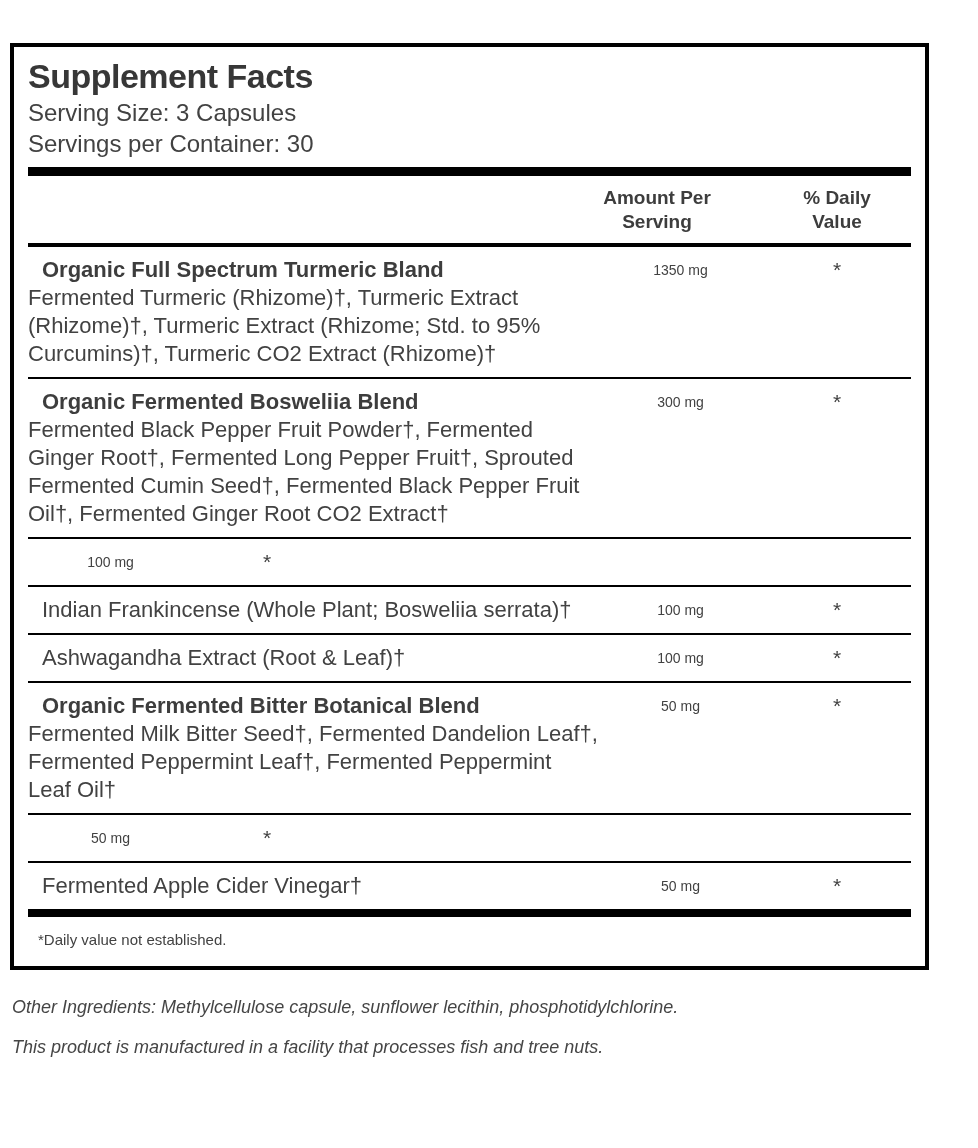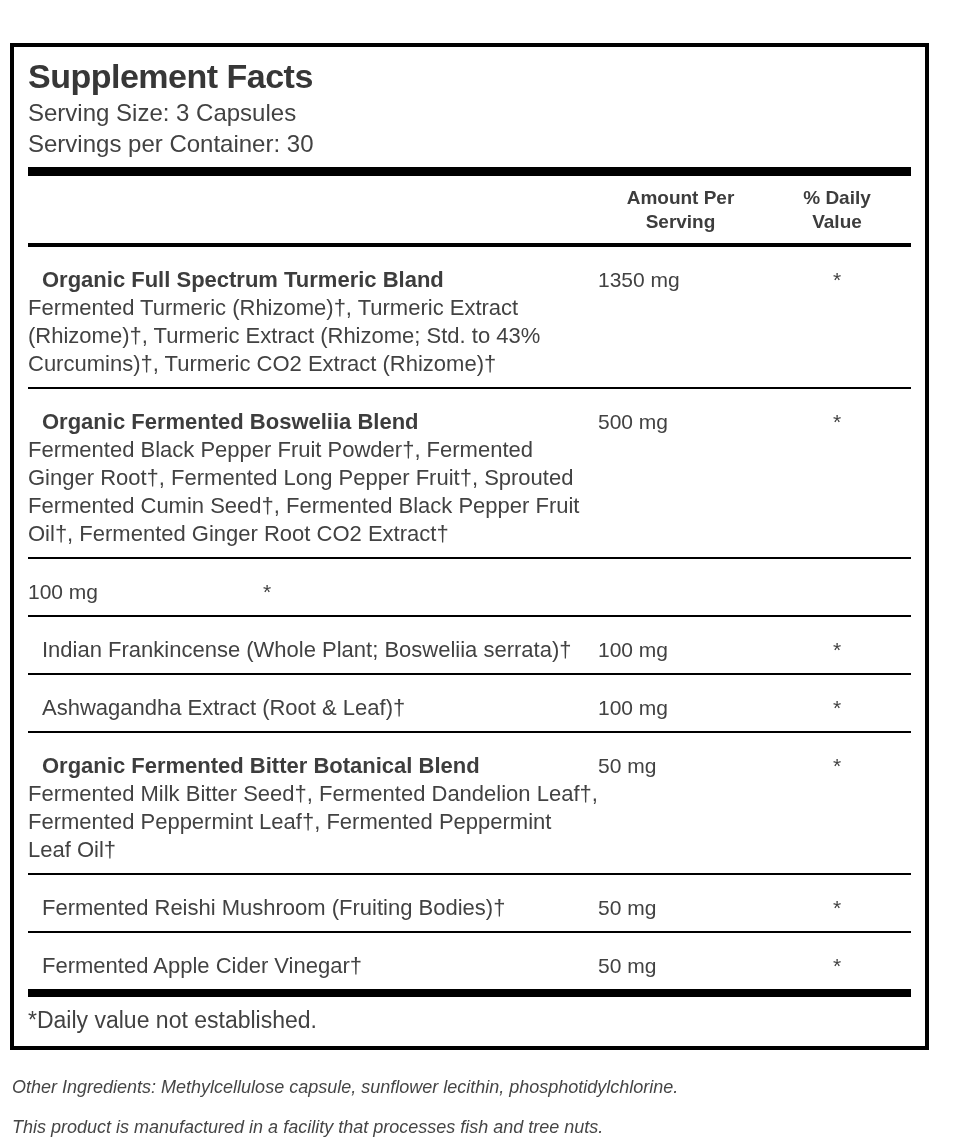--- a/index.html
+++ b/index.html
@@ -23,42 +23,42 @@
     letter-spacing: -0.5px;
     line-height: 42px;
   }
   .serving-line { font-size: 24px; line-height: 31px; color: #424242; }
   .bar { background: #000; margin: 0 14px; }
   .bar-thick { height: 9px; }
   .bar-medium { height: 4px; }
   .bar-footnote { height: 8px; }
   .col-headers { display: flex; margin: 0 14px; padding: 10px 0 9px 0; }
   .col-spacer { flex: 1; }
-  .col-amount { width: 165px; display: flex; justify-content: center; }
+  .col-amount { width: 165px; display: flex; justify-content: flex-start; }
   .col-dv { width: 148px; display: flex; justify-content: center; }
   .col-label {
     font-size: 19px; font-weight: bold; text-align: center;
     line-height: 24px; color: #3d3d3d;
   }
   .col-amount .col-label { width: 118px; }
   .col-dv .col-label { width: 80px; }
   .rows { margin: 0 14px; }
   .row {
     display: flex; align-items: flex-start;
-    padding: 19px 0 9px 0;
+    padding: 9px 0 9px 0;
     border-bottom: 2px solid #000;
   }
   .row:last-child { border-bottom: none; }
   .row-name { flex: 1; font-size: 22px; line-height: 28px; }
   .ingredient-name { text-indent: 14px; }
   .ingredient-name.bold { font-weight: bold; color: #3d3d3d; }
   .ingredient-desc { text-indent: 0; }
-  .row-amount { width: 165px; font-size: 21px; line-height: 28px; }
+  .row-amount { width: 165px; text-align: center; font-size: 14px; line-height: 28px; }
   .row-dv { width: 148px; text-align: center; font-size: 21px; line-height: 28px; }
-  .footnote { font-size: 23px; padding: 9px 14px 12px 14px; line-height: 28px; }
+  .footnote { font-size: 15px; padding: 9px 14px 12px 24px; line-height: 28px; }
   .footer-notes { margin: 24px 0 0 12px; }
   .footer-line {
     font-style: italic;
     font-size: 18px;
     line-height: 27px;
     color: #454545;
     margin-bottom: 13px;
   }
 </style>
 </head>
@@ -83,31 +83,31 @@
       <div class="col-label">% Daily Value</div>
     </div>
   </div>
 
   <div class="bar bar-medium"></div>
 
   <div class="rows">
       <div class="row">
     <div class="row-name">
       <div class="ingredient-name bold">Organic Full Spectrum Turmeric Bland</div>
-      <div class="ingredient-desc">Fermented Turmeric (Rhizome)†, Turmeric Extract (Rhizome)†, Turmeric Extract (Rhizome; Std. to 43% Curcumins)†, Turmeric CO2 Extract (Rhizome)†</div>
+      <div class="ingredient-desc">Fermented Turmeric (Rhizome)†, Turmeric Extract (Rhizome)†, Turmeric Extract (Rhizome; Std. to 95% Curcumins)†, Turmeric CO2 Extract (Rhizome)†</div>
     </div>
     <div class="row-amount">1350 mg</div>
     <div class="row-dv">*</div>
   </div>
       <div class="row">
     <div class="row-name">
       <div class="ingredient-name bold">Organic Fermented Bosweliia Blend</div>
       <div class="ingredient-desc">Fermented Black Pepper Fruit Powder†, Fermented Ginger Root†, Fermented Long Pepper Fruit†, Sprouted Fermented Cumin Seed†, Fermented Black Pepper Fruit Oil†, Fermented Ginger Root CO2 Extract†</div>
     </div>
-    <div class="row-amount">500 mg</div>
+    <div class="row-amount">300 mg</div>
     <div class="row-dv">*</div>
   </div>
       <div class="row">
     <div class="row-amount">100 mg</div>
     <div class="row-dv">*</div>
   </div>
       <div class="row">
     <div class="row-name">
       <div class="ingredient-name">Indian Frankincense (Whole Plant; Bosweliia serrata)†</div>
 
@@ -125,24 +125,20 @@
   </div>
       <div class="row">
     <div class="row-name">
       <div class="ingredient-name bold">Organic Fermented Bitter Botanical Blend</div>
       <div class="ingredient-desc">Fermented Milk Bitter Seed†, Fermented Dandelion Leaf†, Fermented Peppermint Leaf†, Fermented Peppermint Leaf Oil†</div>
     </div>
     <div class="row-amount">50 mg</div>
     <div class="row-dv">*</div>
   </div>
       <div class="row">
-    <div class="row-name">
-      <div class="ingredient-name">Fermented Reishi Mushroom (Fruiting Bodies)†</div>
-
-    </div>
     <div class="row-amount">50 mg</div>
     <div class="row-dv">*</div>
   </div>
       <div class="row">
     <div class="row-name">
       <div class="ingredient-name">Fermented Apple Cider Vinegar†</div>
 
     </div>
     <div class="row-amount">50 mg</div>
     <div class="row-dv">*</div>

